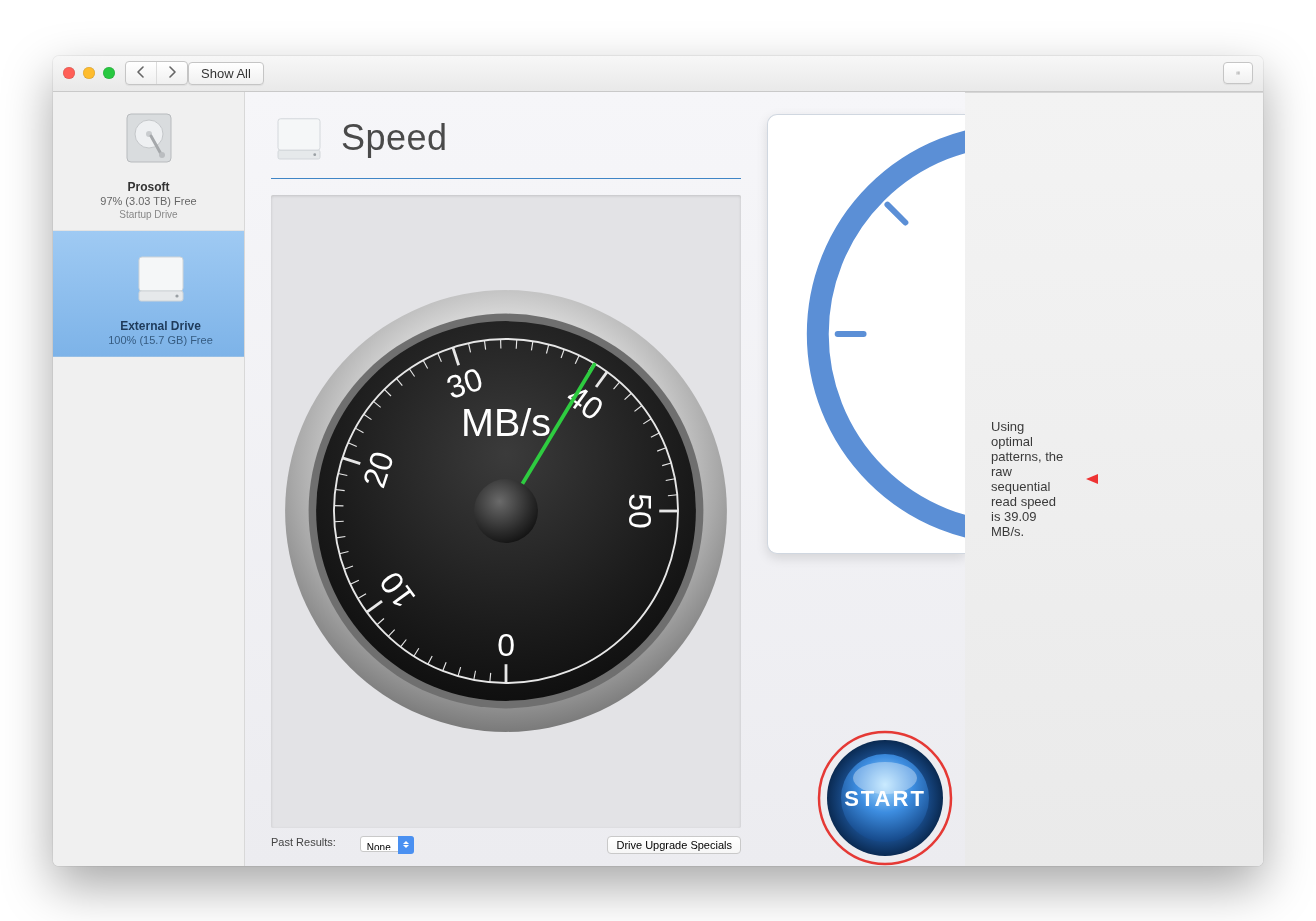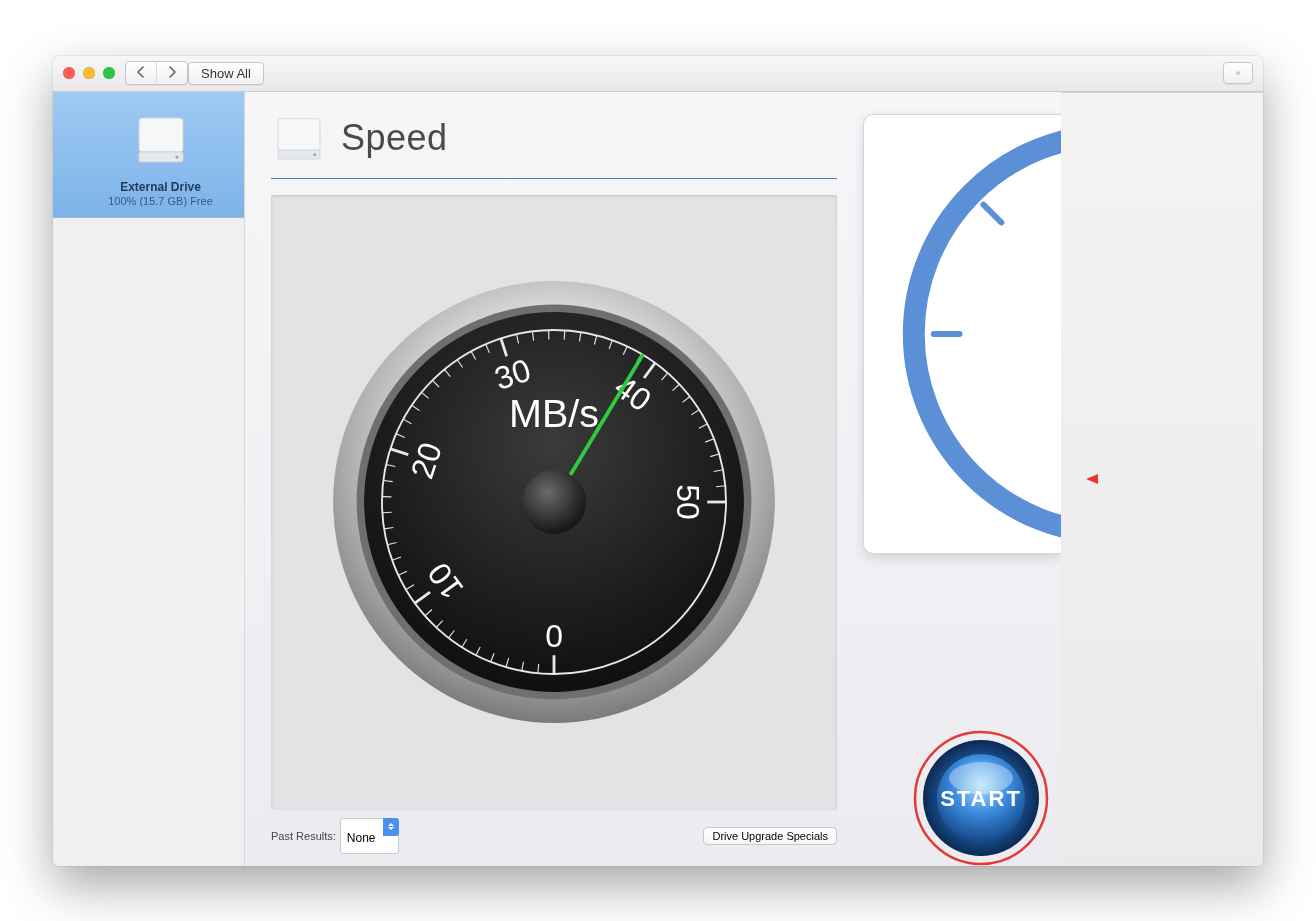--- a/index.html
+++ b/index.html
@@ -151,35 +151,35 @@
     border-radius: 2px;
     box-shadow: inset 0 1px 3px rgba(0,0,0,0.15);
     position: relative;
     display: flex;
     align-items: center;
     justify-content: center;
     overflow: hidden;
   }
   .footer-row {
     display: flex;
-    align-items: center;
+    align-items: flex-start;
     padding: 8px 0 2px;
-    gap: 4px;
+    gap: 24px;
   }
   .footer-row label { font-size: 11px; color: #444; }
   .select-wrap { position: relative; display: inline-flex; }
   .select-wrap select {
     appearance: none;
     -webkit-appearance: none;
-    font-size: 12px;
+    font-size: 10px;
     padding: 5px 22px 1px 6px;
     border: 1px solid #c9c9c9;
     border-radius: 3px;
     background: #fff;
-    height: 36px;
+    height: 16px;
   }
   .select-wrap .caret {
     position: absolute;
     right: 0;
     top: 0;
     width: 16px;
     height: 18px;
     background: #4a90f1;
     border-radius: 0 3px 3px 0;
     display: flex;
@@ -314,20 +314,32 @@
         <circle cx="2" cy="10" r="1.3" fill="#666"></circle>
           <rect x="5" y="9.2" width="10" height="1.6" fill="#666"></rect>
       </svg>
     </button>
   </div>
 
   <div class="body">
 
     <div class="sidebar">
 
+      <div class="drive-item">
+        <svg class="hdd-icon" viewBox="0 0 64 64">
+          <rect x="10" y="8" width="44" height="48" rx="4" fill="#d9dcde" stroke="#b8bbbe"></rect>
+          <circle cx="32" cy="28" r="14" fill="#eef0f2" stroke="#c4c7ca"></circle>
+          <circle cx="32" cy="28" r="3" fill="#c9cccf"></circle>
+          <path d="M44 48 L34 30" stroke="#a5a8ab" stroke-width="3" stroke-linecap="round"></path>
+          <circle cx="45" cy="49" r="3" fill="#babdc0"></circle>
+        </svg>
+        <div class="drive-name">Prosoft</div>
+        <div class="drive-sub">97% (3.03 TB) Free</div>
+        <div class="drive-type">Startup Drive</div>
+      </div>
 
       <div class="drive-item selected">
         <svg class="ext-icon" viewBox="0 0 64 64">
           <rect x="10" y="12" width="44" height="34" rx="3" fill="#f5f7f8" stroke="#cfd4d7"></rect>
           <rect x="10" y="46" width="44" height="10" rx="2" fill="#e6e9eb" stroke="#cfd4d7"></rect>
           <circle cx="48" cy="51" r="1.6" fill="#9aa0a4"></circle>
         </svg>
         <div class="drive-name">External Drive</div>
         <div class="drive-sub">100% (15.7 GB) Free</div>
       </div>
@@ -497,18 +509,19 @@
               <circle cx="70" cy="70" r="58" fill="url(#sring)"></circle>
               <circle cx="70" cy="70" r="44" fill="url(#sg)"></circle>
               <ellipse cx="70" cy="50" rx="32" ry="16" fill="rgba(255,255,255,0.35)"></ellipse>
               <text x="70" y="78" text-anchor="middle" fill="#ffffff" font-family="Arial Black, Arial" font-weight="900" font-size="22" letter-spacing="2">START</text>
             </svg>
           </div>
         </div>
       </div>
 
       <div class="statusbar">
+        <span>Using optimal patterns, the raw sequential read speed is 39.09 MB/s.</span>
         <div class="arrow-line"></div>
       </div>
 
     </div>
   </div>
 </div>
 
 </body></html>

